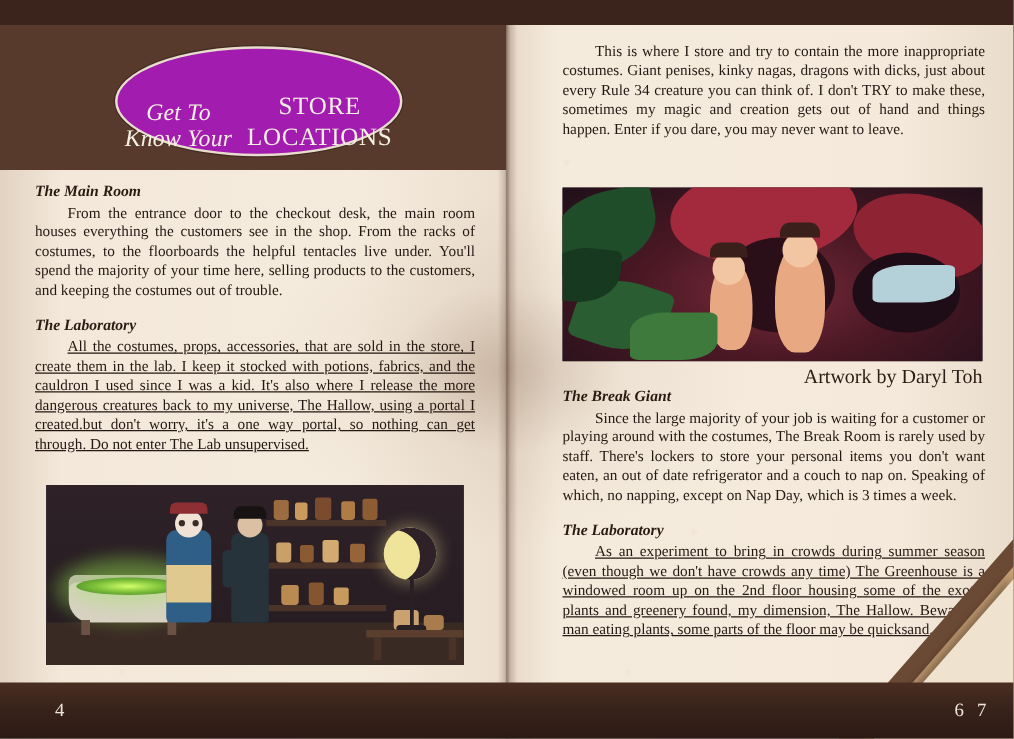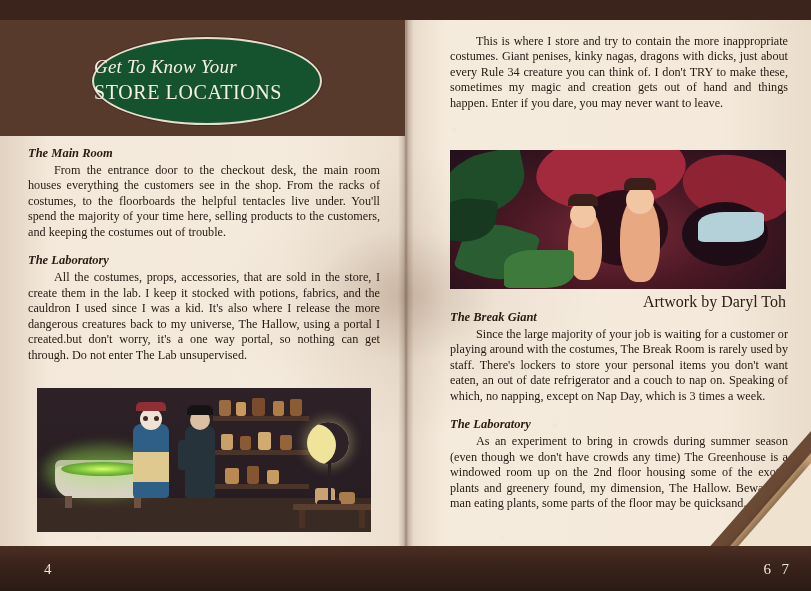--- a/index.html
+++ b/index.html
@@ -85,26 +85,26 @@
   }
 
   
   .title-oval {
     position: absolute;
     left: 92px;
     top: 37px;
     width: 226px;
     height: 84px;
     border-radius: 50%;
-    background: #14532d;
+    background: #a21caf;
     border: 2px solid #e8dccd;
     box-shadow: 0 0 0 1px rgba(0,0,0,.25);
     display: flex;
-    flex-direction: column;
-    align-items: flex-start;
+    flex-direction: row;
+    align-items: flex-end;
     justify-content: center;
     color: #f6efe4;
     text-align: center;
   }
   .title-line1 {
     font-style: italic;
     font-size: 19px;
     letter-spacing: .2px;
     line-height: 1.1;
   }
@@ -138,21 +138,21 @@
     color: #2a1a12;
   }
   p.body {
     margin: 0 0 13px 0;
     font-size: 12.2px;
     line-height: 1.27;
     text-align: justify;
     text-indent: 26px;
     color: #241812;
   }
-  p.body.last { margin-bottom: 0; }
+  p.body.last { margin-bottom: 0; text-decoration: underline; }
 
   
   .fig {
     position: absolute;
     overflow: hidden;
     background: #120d10;
   }
   .fig-lab {
     left: 37px;
     top: 388px;

